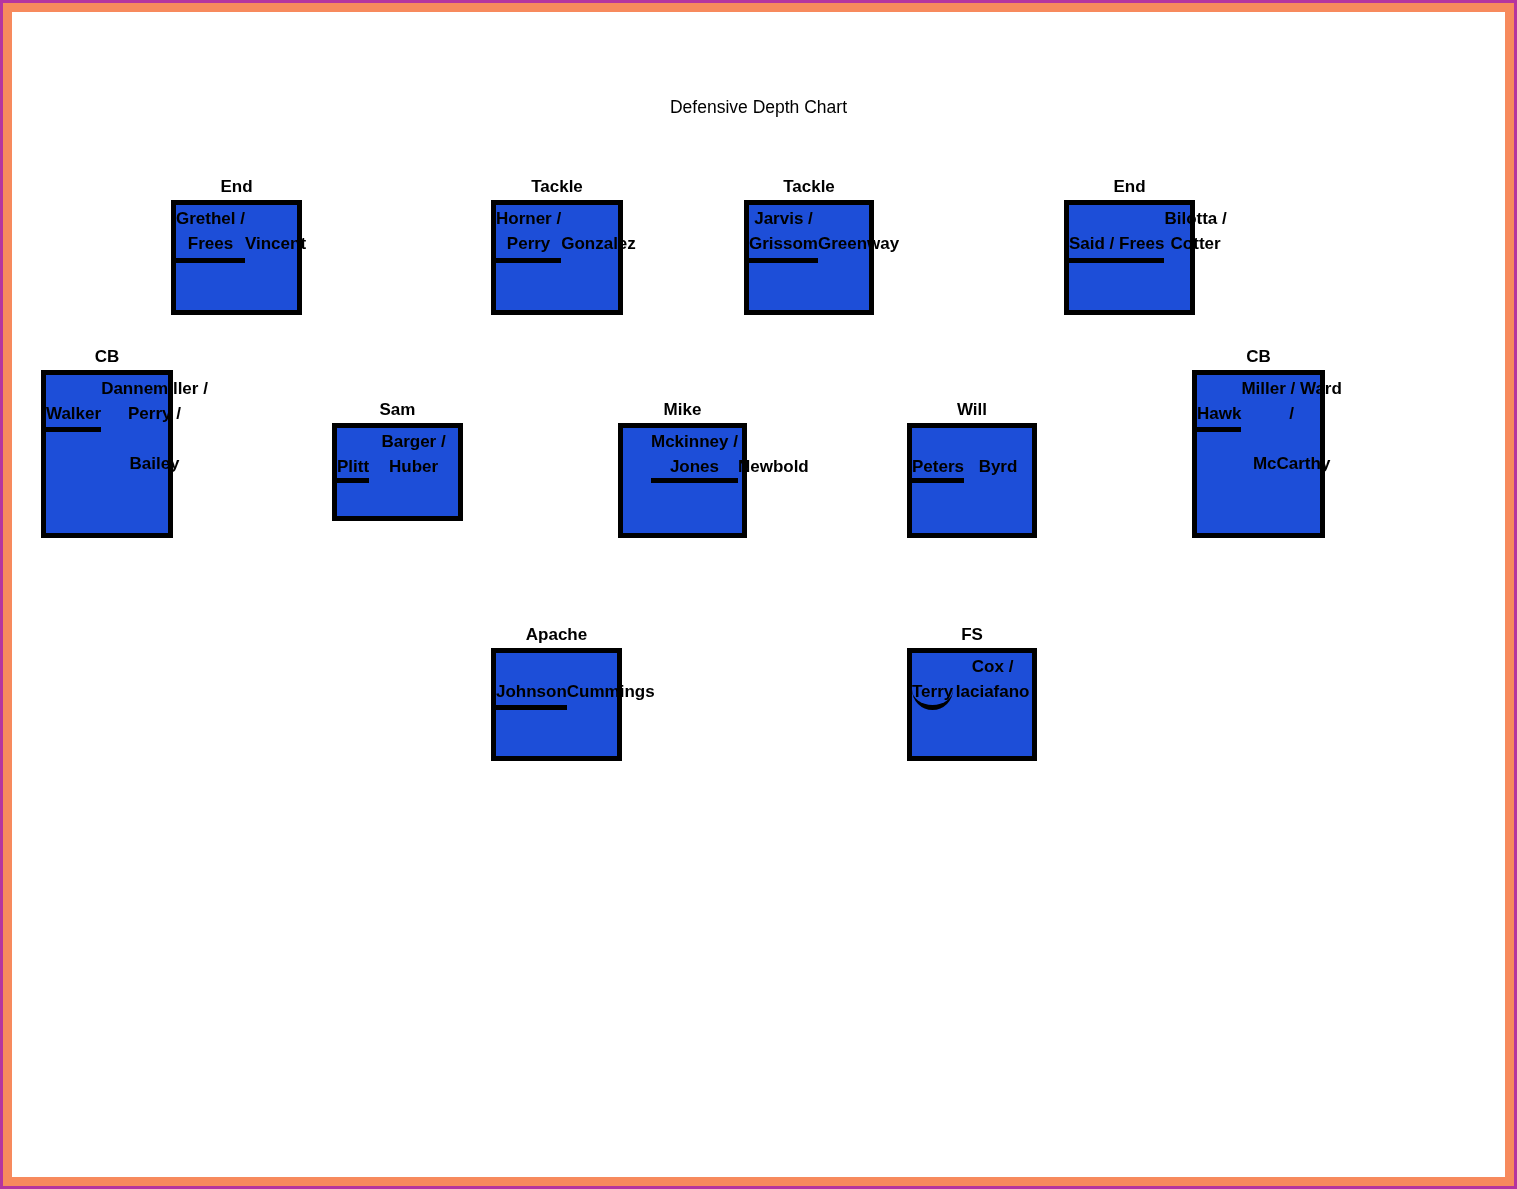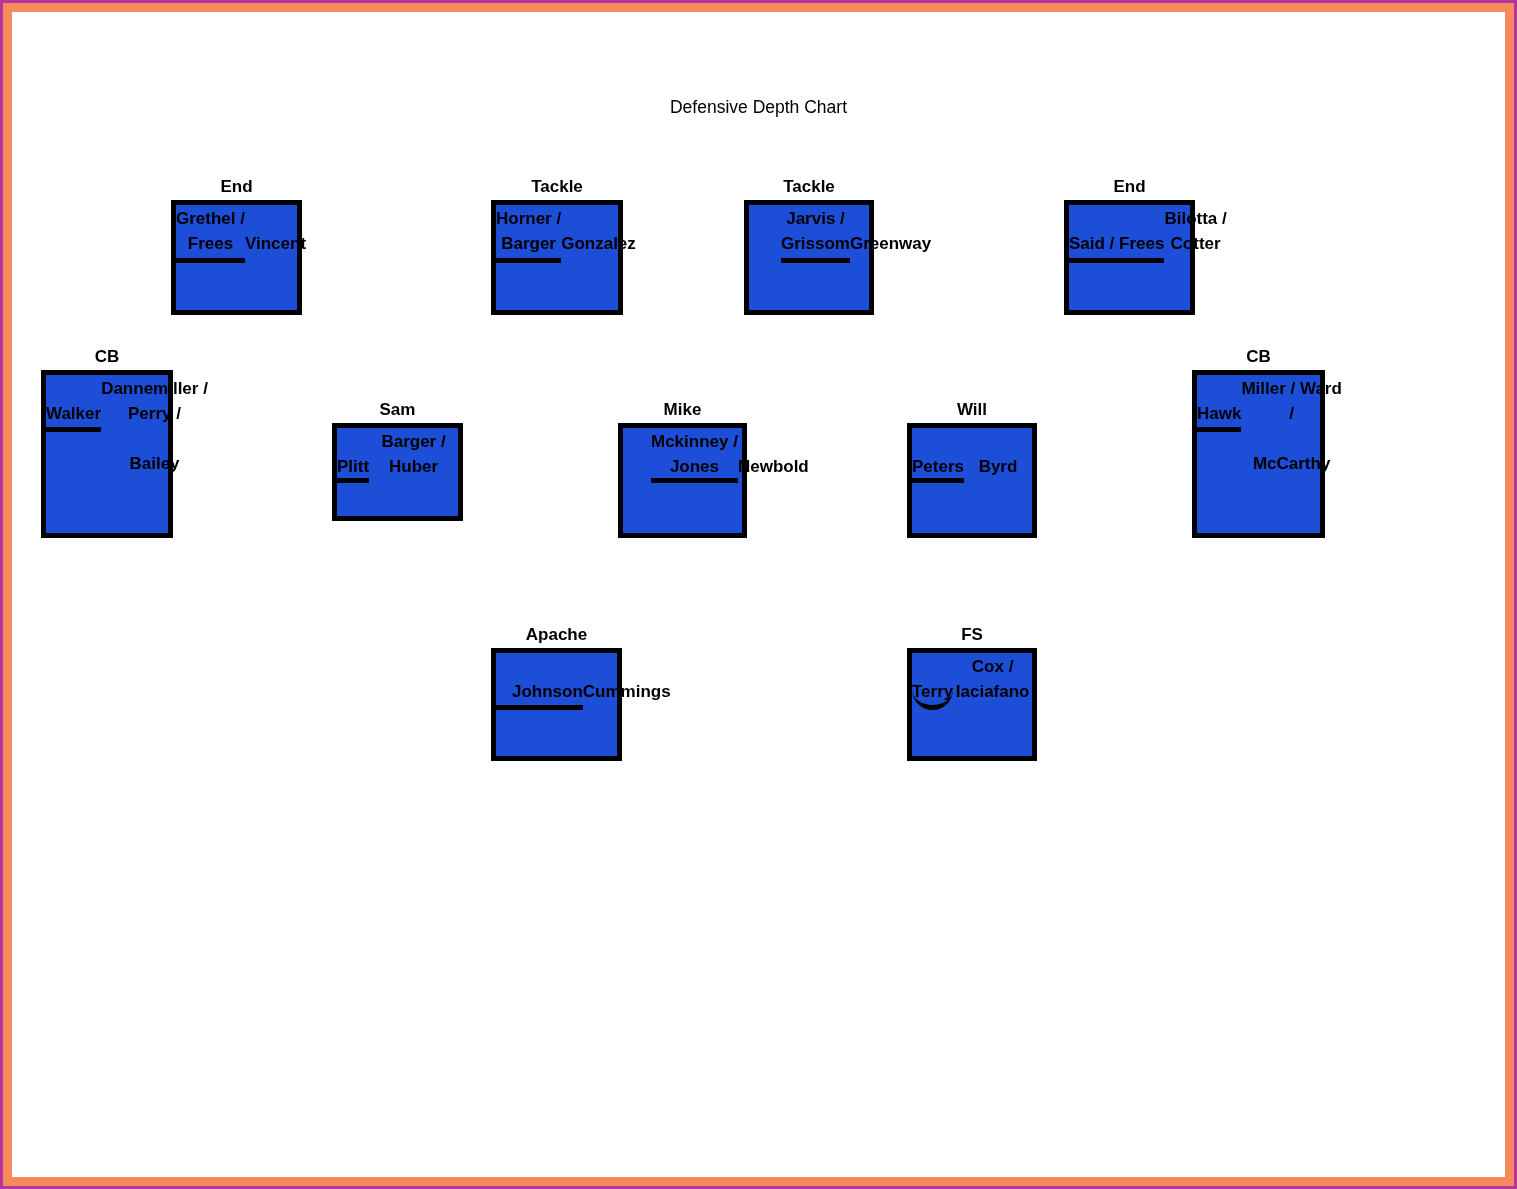--- a/index.html
+++ b/index.html
@@ -98,32 +98,32 @@
           <div class="line">Vincent</div>
         </div>
     </div>
   </div>
 
   <div class="group" style="left:491px; top:176px; width:132px;">
     <div class="pos-label">Tackle</div>
     <div class="box" style="height: 115px; border-color: rgb(0, 0, 0);">
       <div class="cell cell-top" style="height: 58px; border-bottom-color: rgb(0, 0, 0);">
           <div class="line">Horner /</div>
-          <div class="line">Barger</div>
+          <div class="line">Perry</div>
         </div>
       <div class="cell cell-bottom">
           <div class="line"></div>
           <div class="line">Gonzalez</div>
         </div>
     </div>
   </div>
 
   <div class="group" style="left:744px; top:176px; width:130px;">
     <div class="pos-label">Tackle</div>
-    <div class="box" style="height: 115px; border-color: rgb(0, 0, 0); padding-left: 32px;">
+    <div class="box" style="height: 115px; border-color: rgb(0, 0, 0);">
       <div class="cell cell-top" style="height: 58px; border-bottom-color: rgb(0, 0, 0);">
           <div class="line">Jarvis /</div>
           <div class="line">Grissom</div>
         </div>
       <div class="cell cell-bottom">
           <div class="line"></div>
           <div class="line">Greenway</div>
         </div>
     </div>
   </div>
@@ -212,21 +212,21 @@
           <div class="line">/</div>
           <div class="line"></div>
           <div class="line">McCarthy</div>
         </div>
     </div>
   </div>
 
   <div class="group" style="left:491px; top:624px; width:131px;">
     <div class="pos-label">Apache</div>
     <div class="box" style="height: 113px; border-color: rgb(0, 0, 0);">
-      <div class="cell cell-top" style="height: 57px; border-bottom-color: rgb(0, 0, 0); padding-left: 16px;">
+      <div class="cell cell-top" style="height: 57px; border-bottom-color: rgb(0, 0, 0);">
           <div class="line"></div>
           <div class="line">Johnson</div>
         </div>
       <div class="cell cell-bottom">
           <div class="line"></div>
           <div class="line">Cummings</div>
         </div>
     </div>
   </div>
 

